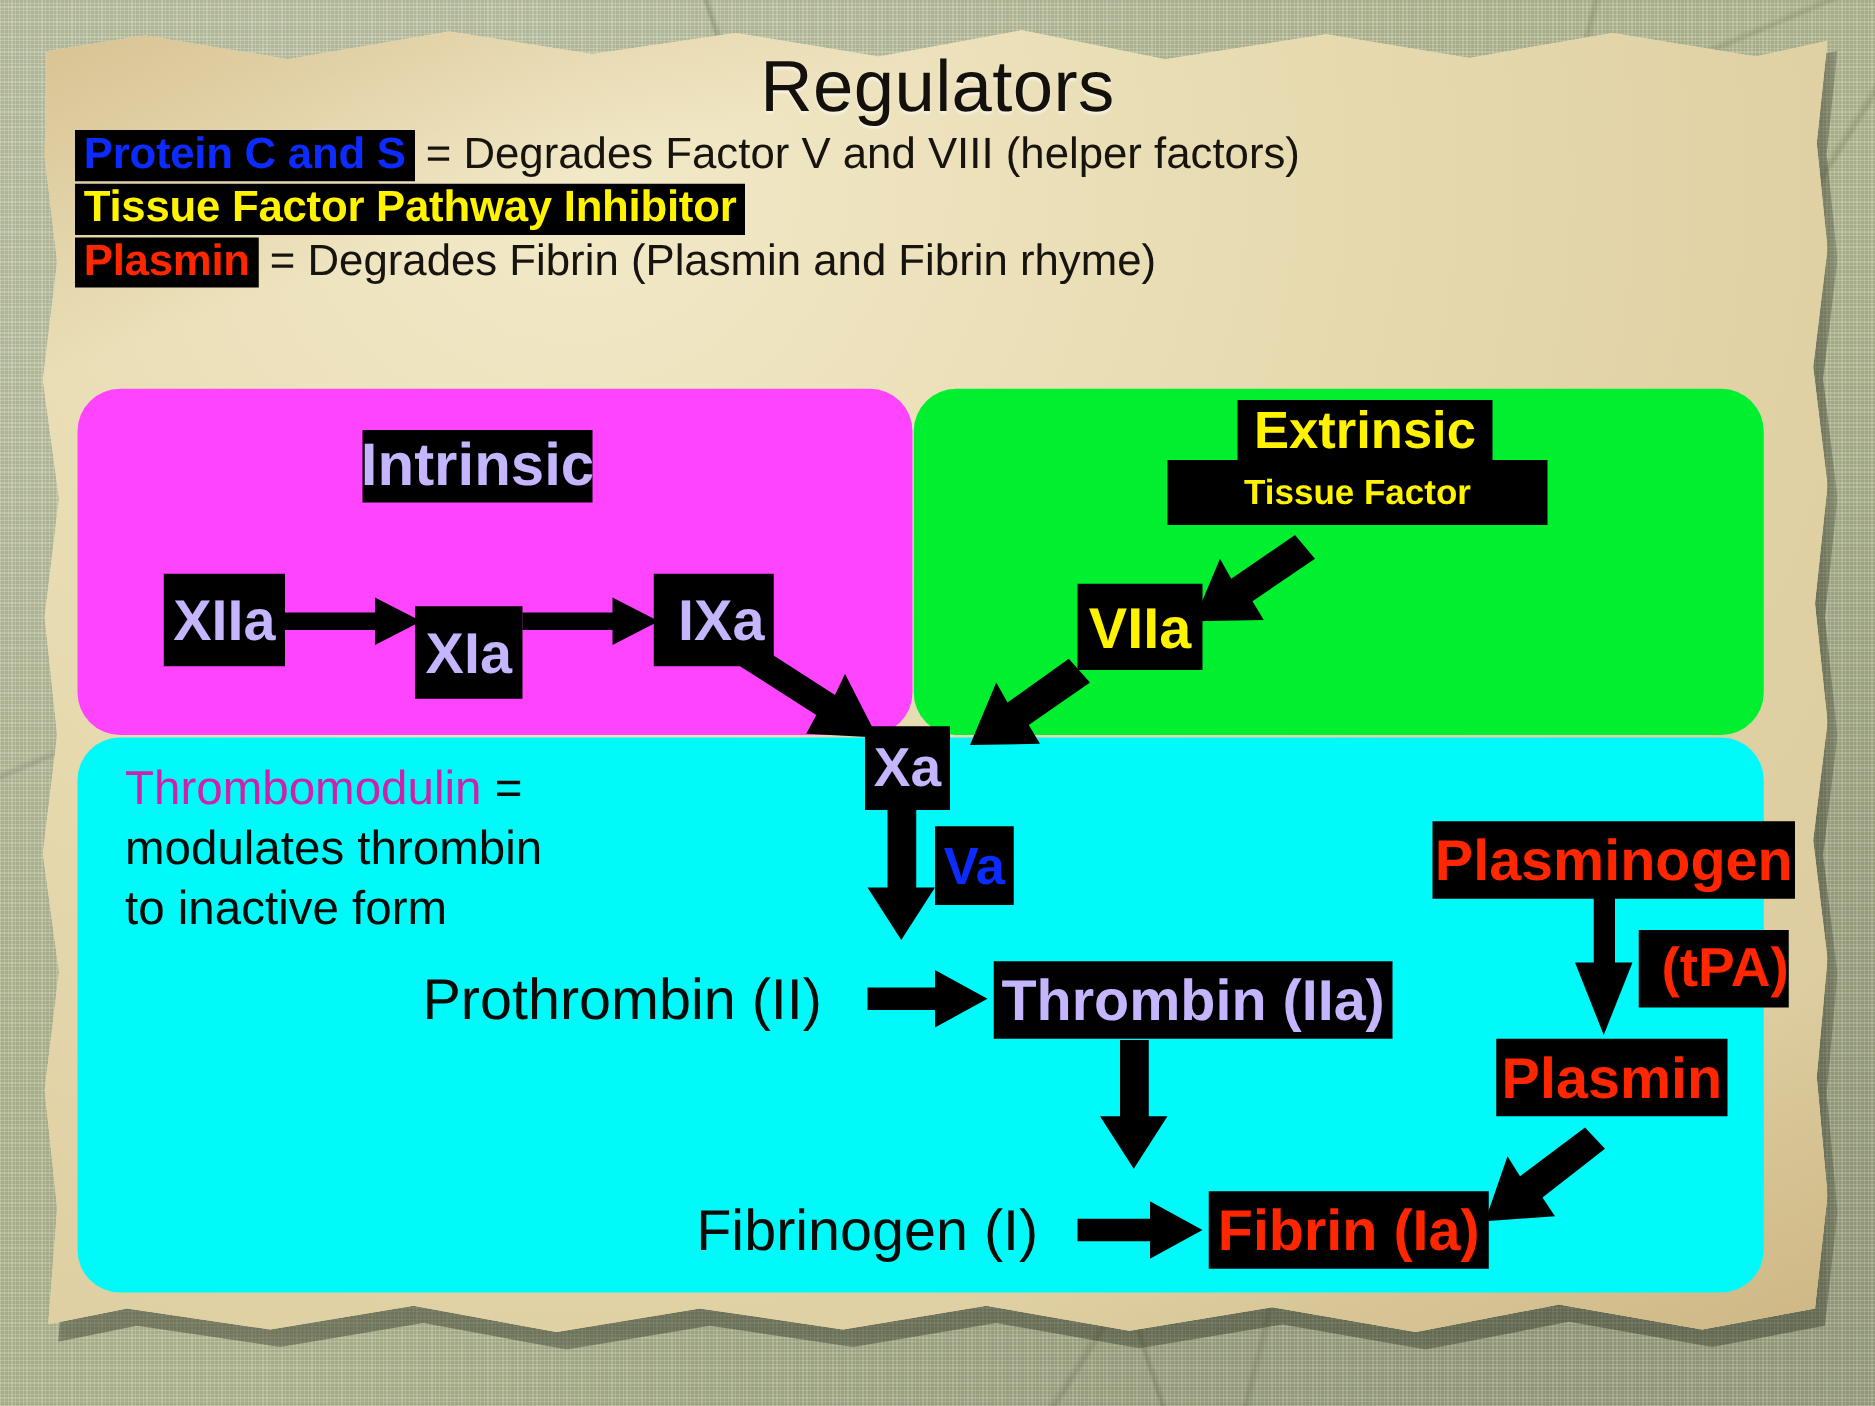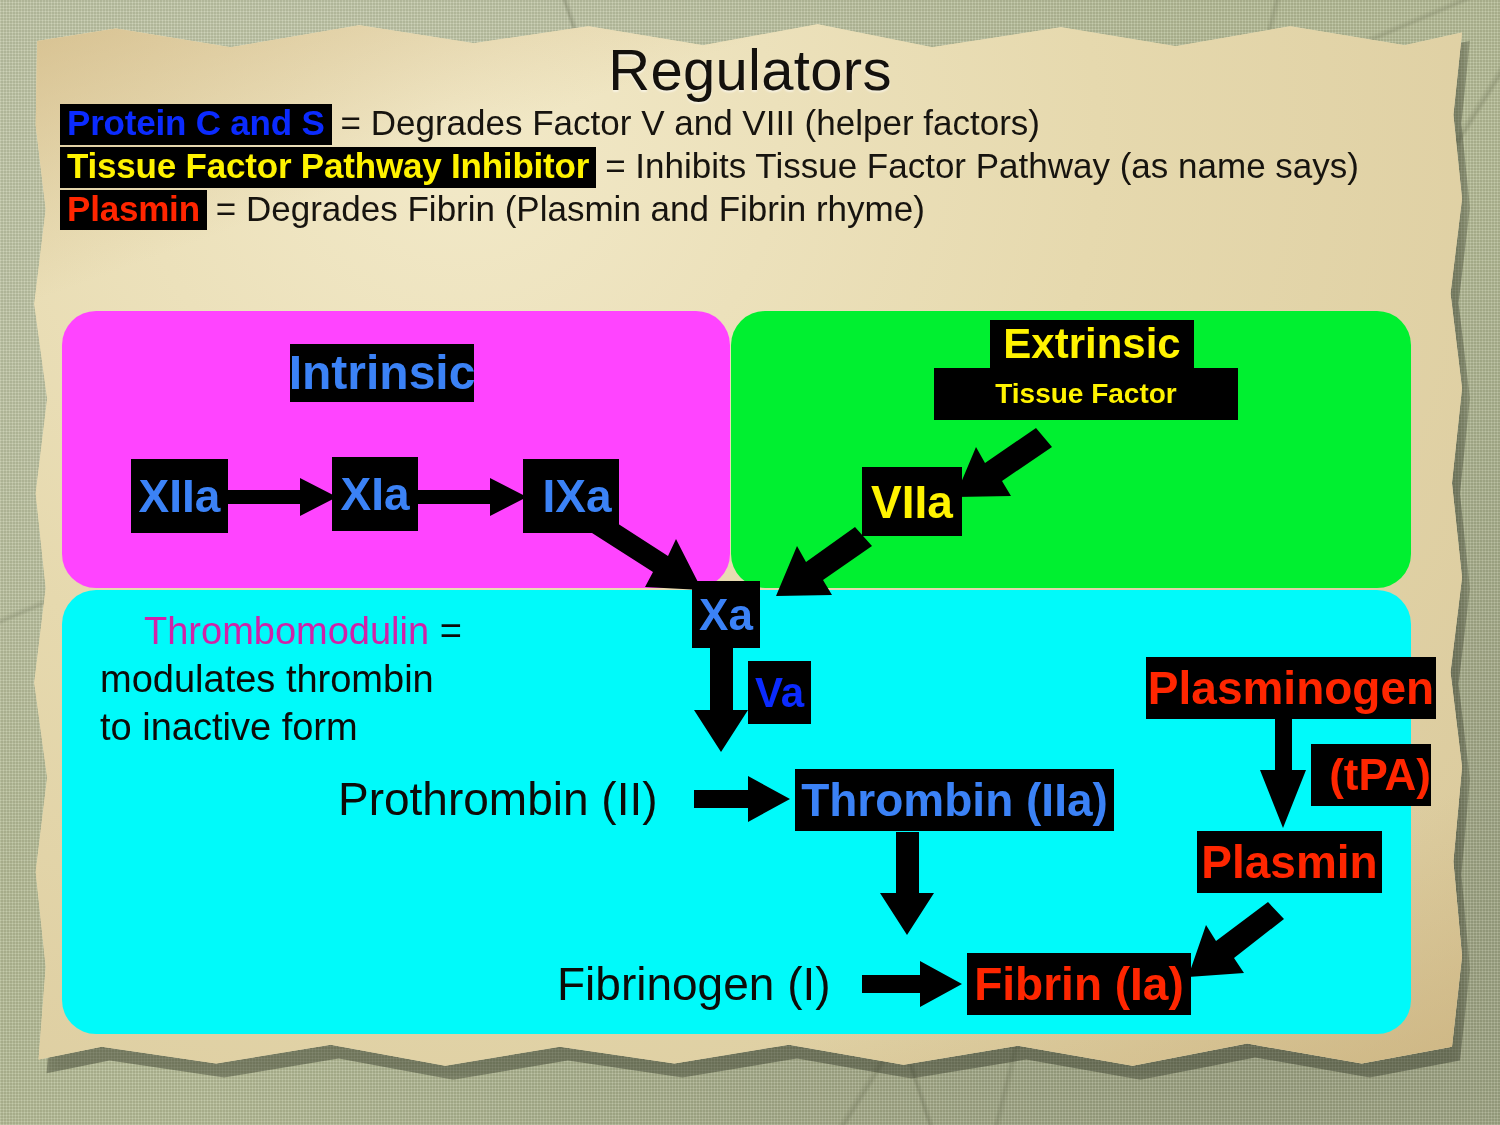--- a/index.html
+++ b/index.html
@@ -82,21 +82,21 @@
   .panel{position:absolute;border-radius:34px;}
   #panel-intrinsic{left:62px;top:311px;width:668px;height:277px;background:#FF44FF;}
   #panel-extrinsic{left:731px;top:311px;width:680px;height:277px;background:#00F030;}
   #panel-common{left:62px;top:590px;width:1349px;height:444px;background:#00FAFA;}
 
   
   .box{
     position:absolute;background:#000;display:flex;align-items:center;justify-content:center;
     font-weight:700;line-height:1;text-align:center;
   }
-  .c-purple{color:#3b82f6;}
+  .c-purple{color:#c4b5fd;}
   .c-blue{color:#0B2BFF;}
   .c-yellow{color:#FFF300;}
   .c-red{color:#FF2600;}
 
   
   .plain{position:absolute;color:#0d0b08;font-weight:400;}
 
   svg.ov{position:absolute;left:0;top:0;width:1500px;height:1125px;pointer-events:none;}
 </style>
 </head>
@@ -114,21 +114,20 @@
   <div class="abs" id="legend">
 
     <div class="leg-row">
       <span class="leg-key cond k-blue">Protein C and S</span>
       <span class="leg-desc">= Degrades Factor V and VIII (helper factors)</span>
     </div>
 
 
     <div class="leg-row">
       <span class="leg-key cond k-yellow">Tissue Factor Pathway Inhibitor</span>
-      <span class="leg-desc">= Inhibits Tissue Factor Pathway (as name says)</span>
     </div>
 
     <div class="leg-row">
       <span class="leg-key cond k-red">Plasmin</span>
       <span class="leg-desc">= Degrades Fibrin (Plasmin and Fibrin rhyme)</span>
     </div>
 
   </div>
 
   <div class="panel" id="panel-intrinsic"></div>
@@ -190,21 +189,21 @@
     <span class="c-yellow">Extrinsic</span>
   </div>
   <div class="box" style="left:934px;top:368px;width:304px;height:52px;font-size:28px;">
     <span class="c-yellow">Tissue Factor</span>
   </div>
 
   <div class="box" style="left:131px;top:459px;width:97px;height:74px;font-size:46px;">
     <span class="c-purple">XIIa</span>
   </div>
 
-  <div class="box" style="left:332px;top:457px;width:86px;height:74px;font-size:46px;">
+  <div class="box" style="left:332px;top:485px;width:86px;height:74px;font-size:46px;">
     <span class="c-purple">XIa</span>
   </div>
 
   <div class="box" style="left:523px;top:459px;width:84px;height:74px;font-size:46px;padding-left:12px;">
     <span class="c-purple">IXa</span>
   </div>
 
 
   <div class="box" style="left:862px;top:467px;width:100px;height:69px;font-size:46px;">
     <span class="c-yellow">VIIa</span>
@@ -213,21 +212,21 @@
   <div class="box" style="left:692px;top:581px;width:68px;height:67px;font-size:44px;">
     <span class="c-purple">Xa</span>
   </div>
 
   <div class="box" style="left:748px;top:661px;width:63px;height:63px;font-size:42px;">
     <span class="c-blue">Va</span>
   </div>
 
   <div class="plain" style="left:100px;top:608px;font-size:38px;line-height:1.26;">
     <div>
-      <span style="color:#D022A8;margin-left:44px;">Thrombomodulin</span>
+      <span style="color:#D022A8;">Thrombomodulin</span>
       <span>=</span>
     </div>
     <div>modulates thrombin</div>
     <div>to inactive form</div>
   </div>
 
   <div class="plain" style="left:338px;top:772px;font-size:46px;">Prothrombin (II)</div>
 
   <div class="box" style="left:795px;top:769px;width:319px;height:62px;font-size:46px;">
     <span class="c-purple">Thrombin (IIa)</span>

